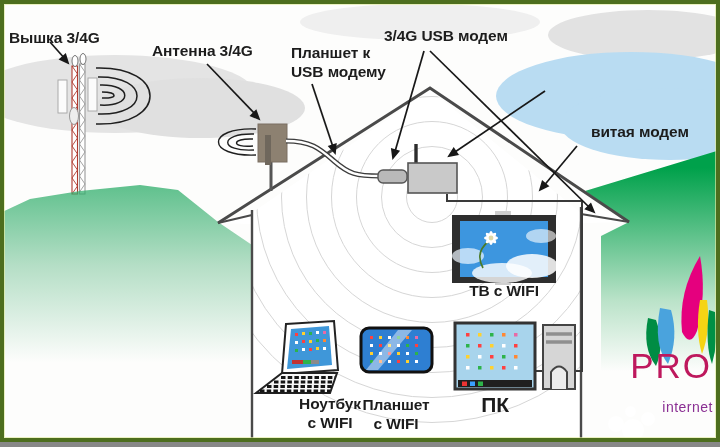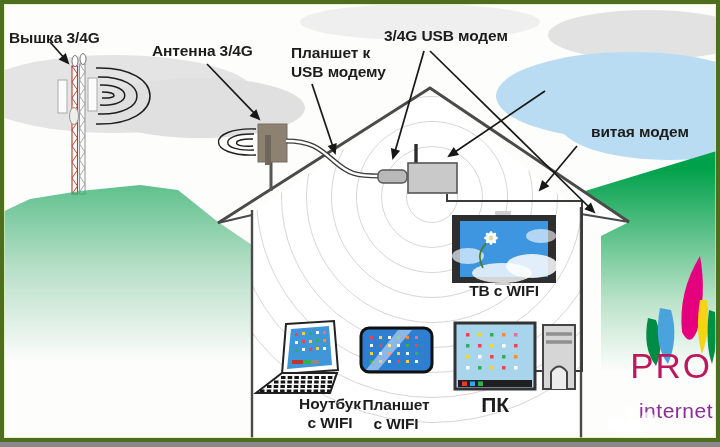--- a/index.html
+++ b/index.html
@@ -27,21 +27,21 @@
   }
   #hill-right{
     background:linear-gradient(180deg,#00a14b 0%,#00a14b 38%,rgba(120,200,150,.5) 68%,rgba(255,255,255,0) 84%);
     clip-path:polygon(585px 191px,720px 150px,720px 447px,601px 447px,601px 236px,629px 222px);
   }
   svg{position:absolute;left:0;top:0;overflow:visible;}
   #svg-back{z-index:3;}
   #svg-front{z-index:20;}
   .logo-text{position:absolute;z-index:45;text-align:right;}
   #logo-title{left:620px;top:348px;width:92px;font-size:35px;font-weight:400;letter-spacing:2px;color:#be185d;line-height:1;}
-  #logo-sub{left:620px;top:400px;width:93px;font-size:21px;font-weight:400;letter-spacing:.5px;color:#8a2f93;line-height:1;}
+  #logo-sub{left:620px;top:400px;width:93px;font-size:14px;font-weight:400;letter-spacing:.5px;color:#8a2f93;line-height:1;}
   .wm{position:absolute;background:rgba(255,255,255,.78);border-radius:50%;z-index:50;}
 </style>
 </head>
 <body>
 
 <div class="stage">
 
   <div class="cloud" style="left:-25px;top:55px;width:280px;height:78px;background:#e4e4e4;z-index:1;"></div>
   <div class="cloud" style="left:95px;top:78px;width:210px;height:60px;background:#e0e0e0;z-index:1;"></div>
   <div class="cloud" style="left:300px;top:4px;width:240px;height:36px;background:#efefef;z-index:1;"></div>

